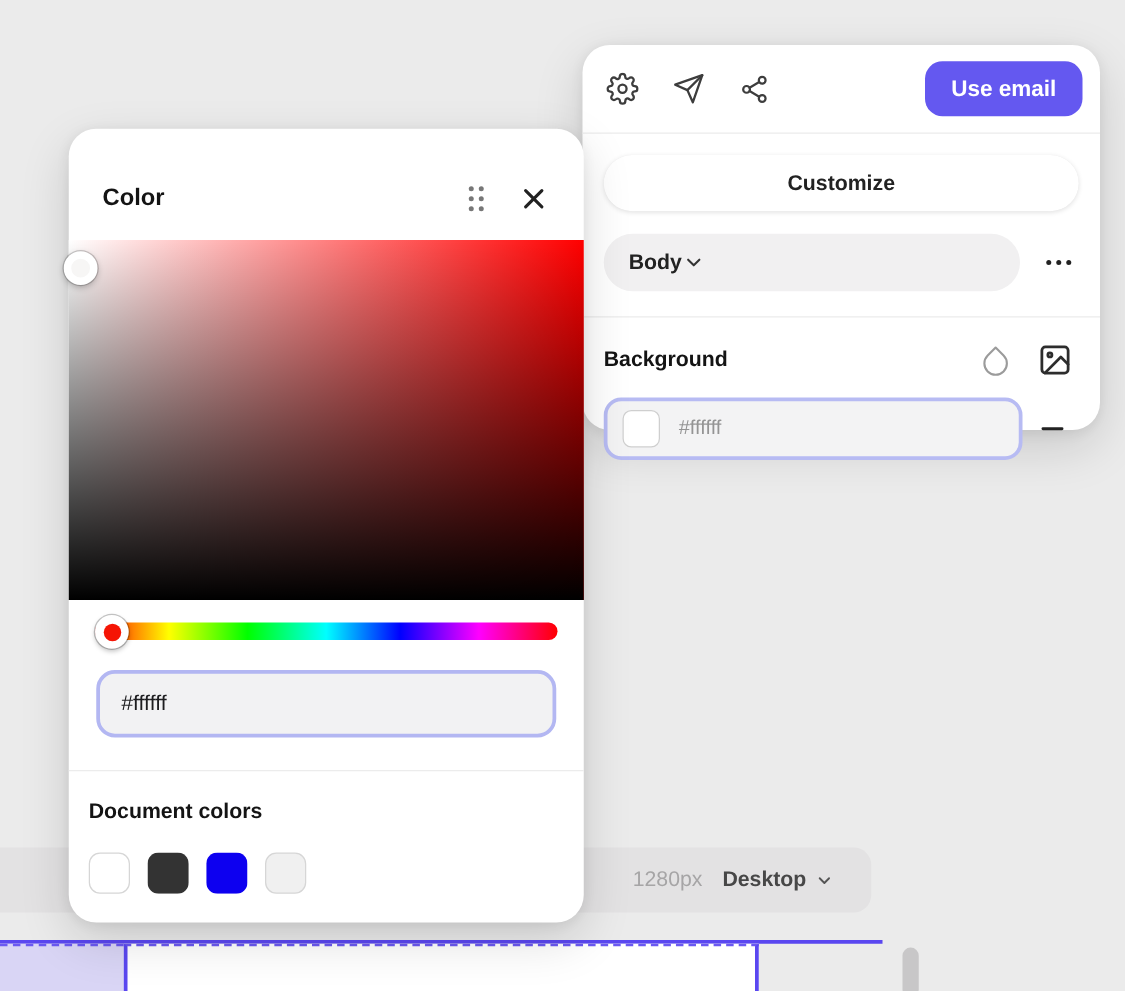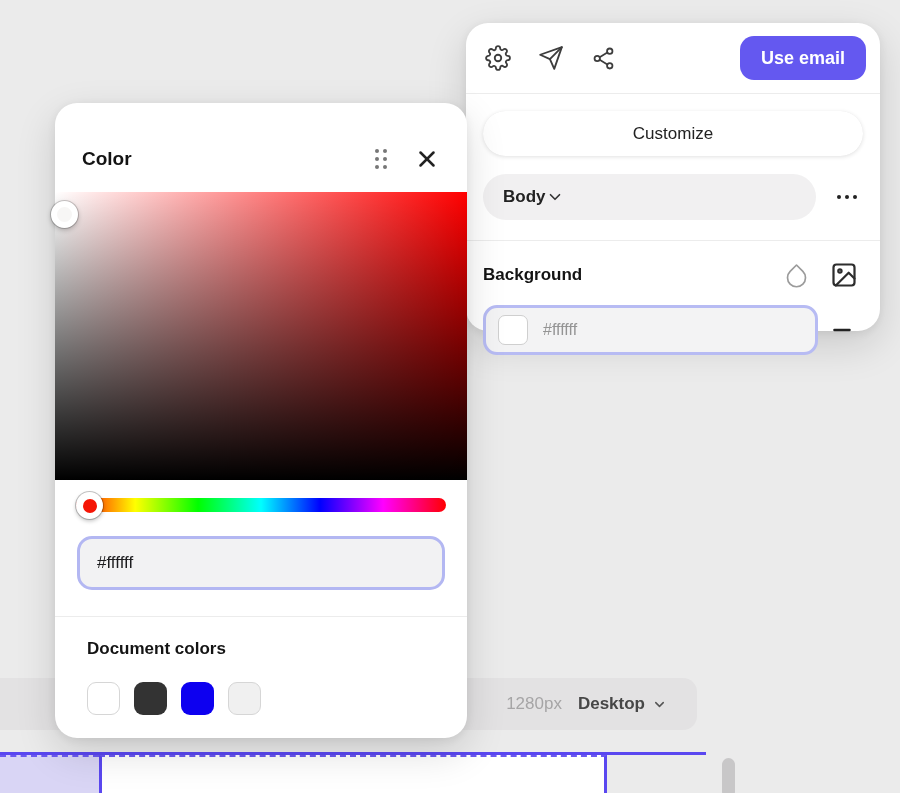--- a/index.html
+++ b/index.html
@@ -46,36 +46,36 @@
   }
 
   
   .panel {
     position:absolute; background:#fff; border-radius:22px;
     box-shadow:0 14px 40px rgba(0,0,0,.14), 0 2px 10px rgba(0,0,0,.07);
   }
   .divider { height:1px; background:#ececec; }
 
   
-  .inspector { left:466px; top:23px; width:414px; height:308px; }
+  .inspector { left:466px; top:36px; width:414px; height:308px; }
   .insp-toolbar { height:70px; display:flex; align-items:center; padding:0 14px 0 19px; }
   .icon-btn { background:none; border:none; cursor:pointer; padding:0; margin-right:27px; }
   .icon-btn svg { stroke:#3d3d3d; }
   .use-email-btn {
     margin-left:auto; height:44px; padding:0 21px; border:none; cursor:pointer;
     border-radius:14px; color:#fff; font-size:18px; font-weight:bold;
     font-family:"Liberation Sans", sans-serif; background:#6458f0;
   }
   .insp-section1 { padding:17px 17px 20px 17px; }
   .tabs {
     height:45px; background:#f0eff0; border-radius:23px; display:flex;
   }
   .tab {
     flex:1; border:none; background:none; cursor:pointer; border-radius:23px;
-    font-family:"Liberation Sans", sans-serif; font-size:17px; font-weight:normal; color:#a8a7a8;
+    font-family:"Liberation Sans", sans-serif; font-size:17px; font-weight:bold; color:#a8a7a8;
   }
   .tab.active { background:#fff; color:#222; box-shadow:0 1px 4px rgba(0,0,0,.12); }
   .body-row { margin-top:18px; display:flex; align-items:center; }
   .body-select {
     width:333px; height:46px; background:#f1f0f1; border:none; border-radius:23px;
     display:flex; align-items:center; padding:0 18px 0 20px; cursor:pointer;
     font-family:"Liberation Sans", sans-serif;
   }
   .body-select .val { font-size:17px; font-weight:bold; color:#222; }
   .body-select svg { margin-left:auto; stroke:#333; }
@@ -134,21 +134,21 @@
   .hue-thumb i { width:14px; height:14px; border-radius:50%; display:block; }
   .hex-field {
     margin:12px 22px 0 22px; height:54px; border:3px solid #b3b7f2; border-radius:15px;
     background:#f2f2f3; display:flex; align-items:center; padding:0 17px;
   }
   .hex-field input {
     border:none; background:transparent; outline:none; width:100%;
     font-family:"Liberation Sans", sans-serif; font-size:17px; color:#1d1d1f;
   }
   .cp-divider { margin-top:26px; }
-  .doc-colors { padding:22px 32px; }
+  .doc-colors { padding:22px 16px; }
   .doc-title { font-size:17px; font-weight:bold; color:#141414; }
   .swatch-row { margin-top:23px; display:flex; gap:14px; }
   .doc-swatch { width:33px; height:33px; border-radius:9px; border:1px solid transparent; cursor:pointer; padding:0; }
   .doc-swatch.bordered { border-color:#d6d6d6; }
 </style>
 </head>
 <body>
 
 <div class="viewport-bar">
   <span class="vp-width">1280px</span>

